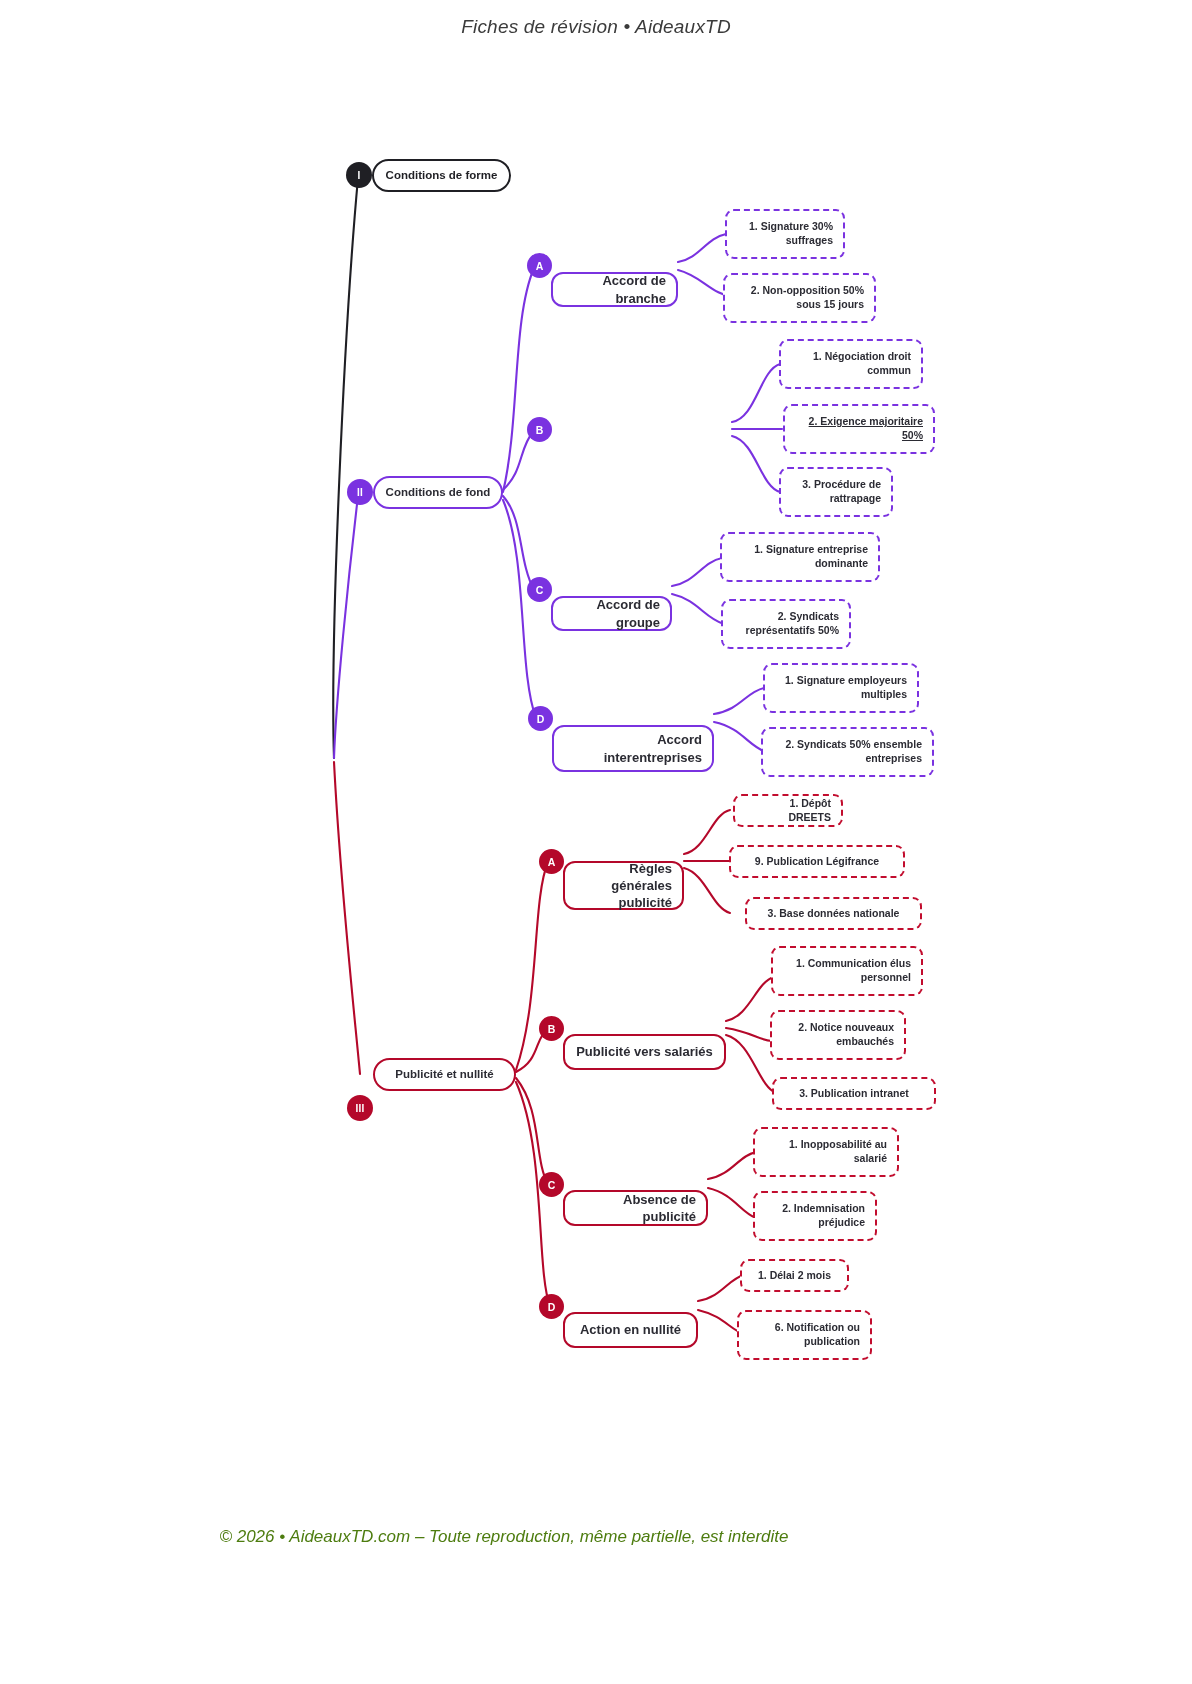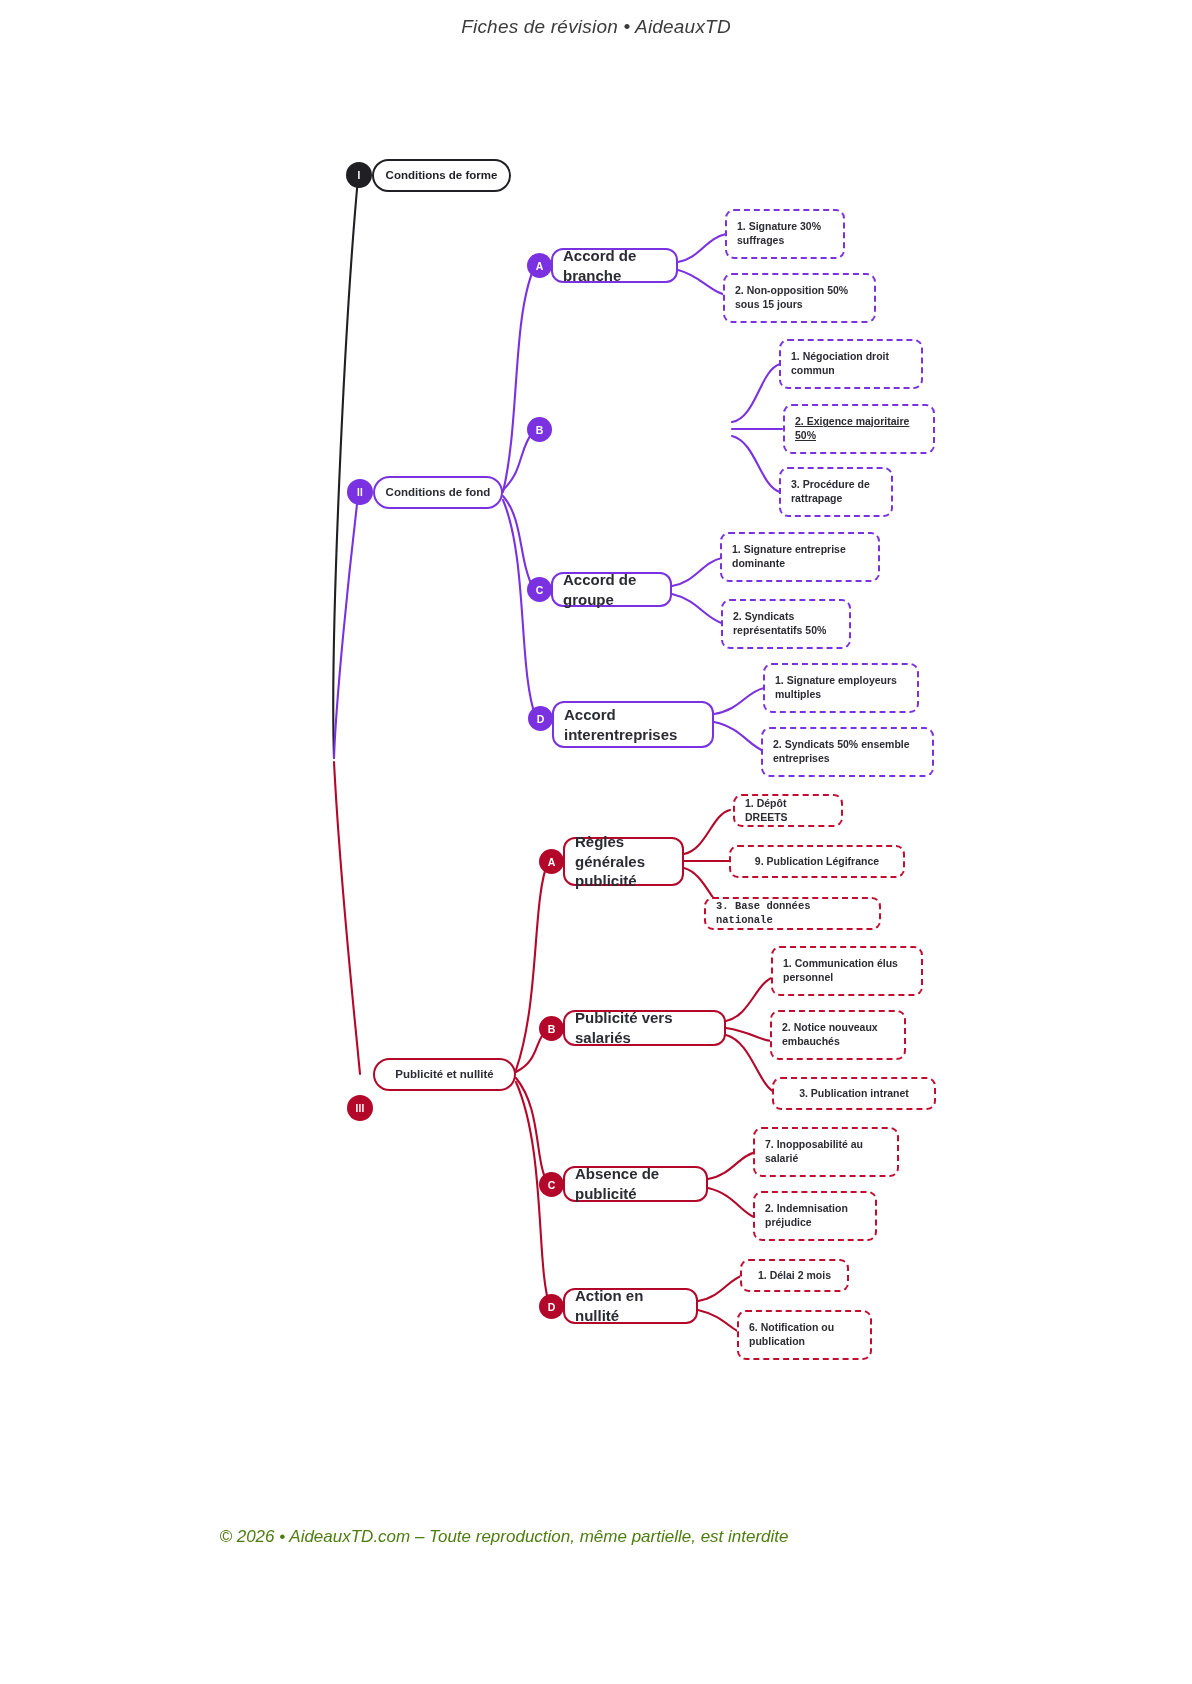--- a/index.html
+++ b/index.html
@@ -55,21 +55,21 @@
     pointer-events: none;
   }
 
   
   .node {
     position: absolute;
     box-sizing: border-box;
     display: flex;
     align-items: center;
     justify-content: center;
-    text-align: left;
+    text-align: right;
     background: #ffffff;
     font-weight: bold;
     color: #2b2b33;
     line-height: 1.32;
     padding: 6px 10px;
   }
 
   .node.root {
     border: 2.2px solid #1f1f24;
     border-radius: 26px;
@@ -81,21 +81,22 @@
     border-radius: 18px;
     border-width: 2px;
     border-style: solid;
     font-size: 11.5px;
   }
 
   .node.level2 {
     border-radius: 12px;
     border-width: 2px;
     border-style: solid;
-    font-size: 15px;
+    font-size: 13px;
+    margin-top: 24px;
   }
 
   .node.leaf {
     border-radius: 9px;
     border-width: 2px;
     border-style: dashed;
     font-size: 10.5px;
     font-weight: bold;
   }
 
@@ -251,21 +252,21 @@
   <div class="badge letter b-red" style="left:539px; top:849px;">A</div>
   <div class="node level2 c-red" style="left:563px; top:837px; width:121px; height:49px;">
     <span>Règles générales publicité</span>
   </div>
   <div class="node leaf c-red" style="left:733px; top:794px; width:110px; height:33px;">
     <span>1. Dépôt DREETS</span>
   </div>
   <div class="node leaf c-red" style="left:729px; top:845px; width:176px; height:33px;">
     <span>9. Publication Légifrance</span>
   </div>
-  <div class="node leaf c-red" style="left:704px; top:897px; width:177px; height:33px;font-family:Liberation Mono, monospace;">
+  <div class="node leaf c-red" style="left:745px; top:897px; width:177px; height:33px;">
     <span>3. Base données nationale</span>
   </div>
 
   <div class="badge letter b-red" style="left:539px; top:1016px;">B</div>
   <div class="node level2 c-red" style="left:563px; top:1010px; width:163px; height:36px;">
     <span>Publicité vers salariés</span>
   </div>
   <div class="node leaf c-red" style="left:771px; top:946px; width:152px; height:50px;">
     <span>1. Communication élus personnel</span>
   </div>
@@ -274,21 +275,21 @@
   </div>
   <div class="node leaf c-red" style="left:772px; top:1077px; width:164px; height:33px;">
     <span>3. Publication intranet</span>
   </div>
 
   <div class="badge letter b-red" style="left:539px; top:1172px;">C</div>
   <div class="node level2 c-red" style="left:563px; top:1166px; width:145px; height:36px;">
     <span>Absence de publicité</span>
   </div>
   <div class="node leaf c-red" style="left:753px; top:1127px; width:146px; height:50px;">
-    <span>7. Inopposabilité au salarié</span>
+    <span>1. Inopposabilité au salarié</span>
   </div>
   <div class="node leaf c-red" style="left:753px; top:1191px; width:124px; height:50px;">
     <span>2. Indemnisation préjudice</span>
   </div>
 
   <div class="badge letter b-red" style="left:539px; top:1294px;">D</div>
   <div class="node level2 c-red" style="left:563px; top:1288px; width:135px; height:36px;">
     <span>Action en nullité</span>
   </div>
   <div class="node leaf c-red" style="left:740px; top:1259px; width:109px; height:33px;">

